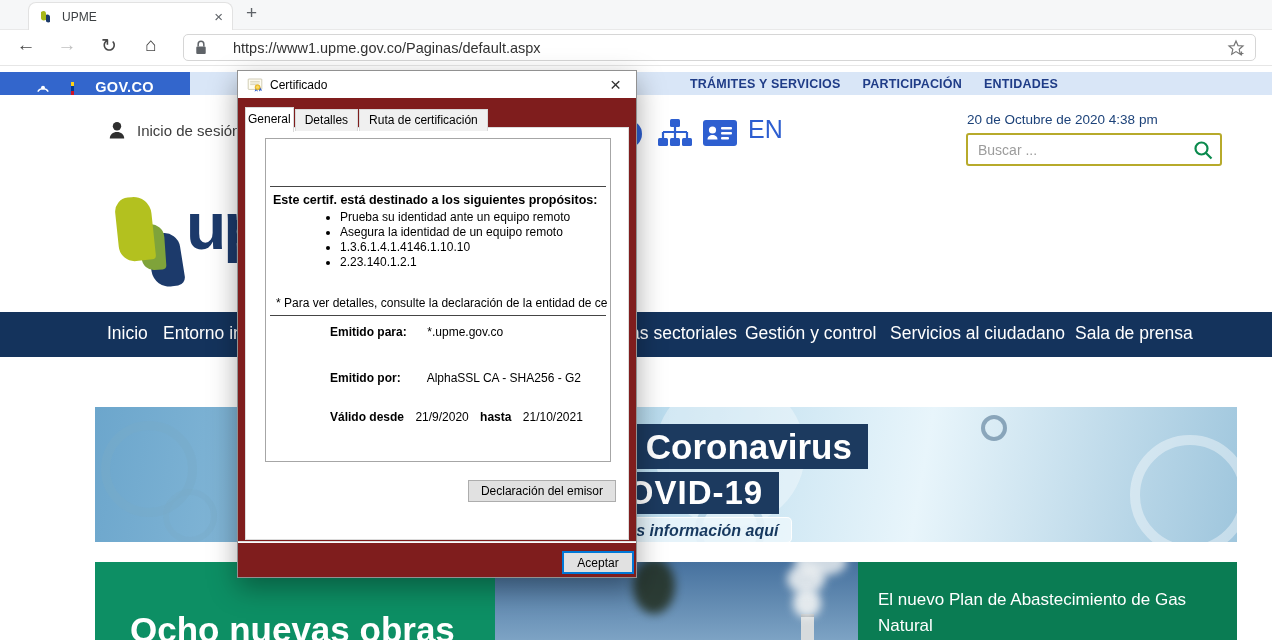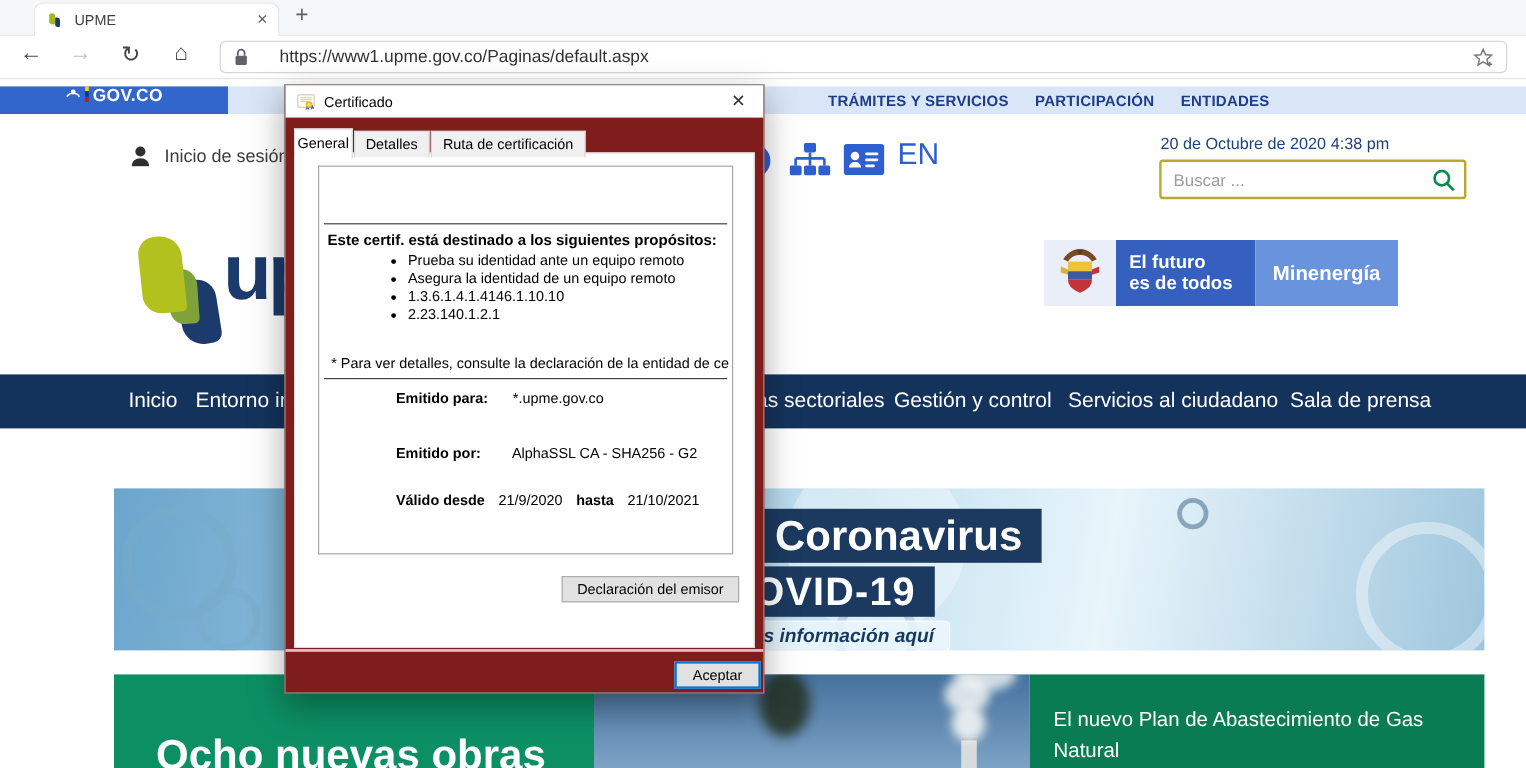--- a/index.html
+++ b/index.html
@@ -18,21 +18,21 @@
   .toolbar { position:absolute; left:0; top:30px; right:0; height:36px; background:#fff; border-bottom:1px solid #e6e6e6; }
   .navbtn { position:absolute; top:4px; font-size:19px; color:#474747; width:26px; text-align:center; }
   .navbtn.disabled { color:#c0c0c0; }
   .addressbar { position:absolute; left:183px; top:4px; width:1073px; height:27px; background:#fff;
                 border:1px solid #d6d6d6; border-radius:5px; display:flex; align-items:center; padding:0 10px; }
   .url { font-size:14.5px; color:#333; margin-left:25px; flex:1; }
 
   
   .govbar-right { position:absolute; left:190px; top:72px; right:0; height:23px; background:#d9e6f7; }
   .govbar-left { position:absolute; left:0; top:72px; width:190px; height:23px; background:#3366cc;
-                 display:flex; align-items:flex-start; justify-content:center; gap:3px; }
+                 display:flex; align-items:flex-end; justify-content:center; gap:21px; }
   .govbrand-text { color:#fff; font-size:14.5px; font-weight:bold; letter-spacing:.3px; }
   .tricolor { width:3px; height:13px; display:flex; flex-direction:column; }
   .tricolor i { flex:1; } .tricolor i:nth-child(1){background:#fcd116;} .tricolor i:nth-child(2){background:#003893;} .tricolor i:nth-child(3){background:#ce1126;}
   .govlinks { position:absolute; left:690px; top:72px; height:23px; display:flex; gap:22px; align-items:center; }
   .govlink { font-size:12.5px; font-weight:bold; color:#1f3c87; letter-spacing:.2px;text-align:center; }
 
   
   .login { position:absolute; left:108px; top:121px; display:flex; align-items:center; gap:11px; }
   .login-text { font-size:15px; color:#3d3d3d; }
   .a11y-icon { position:absolute; left:614px; top:120px; width:28px; height:28px; border-radius:50%; background:#2e5fd0; }
@@ -209,38 +209,20 @@
         <circle cx="8.5" cy="8.5" r="6" fill="none" stroke="#0a8a4d" stroke-width="2.2"></circle>
         <path d="M13 13l5.5 5.5" stroke="#0a8a4d" stroke-width="2.2"></path>
       </svg>
   </div>
 
   <div class="leaf leaf-n"></div>
   <div class="leaf leaf-g"></div>
   <div class="leaf leaf-y"></div>
   <div class="logo-text">upme</div>
 
-  <div class="badge">
-    <div class="coat">
-      <svg width="40" height="44" viewBox="0 0 40 44">
-        <path d="M6 10c4-6.5 10-8.5 14-8.5s10 2 14 8.5l-4 2c-3-4.5-6-5.5-10-5.5s-7 1-10 5.5z" fill="#7a4a23"></path>
-        <circle cx="20" cy="4" r="2" fill="#5d3a1c"></circle>
-        <path d="M4 16l6 2.5v4.5L4 21z" fill="#d8b23a"></path>
-        <path d="M36 16l-6 2.5v4.5l6-2z" fill="#c23437"></path>
-        <path d="M10 12h20v8H10z" fill="#f0c13a"></path>
-        <path d="M10 20h20v7H10z" fill="#3b5aa5"></path>
-        <path d="M10 27c0 6 5 9 10 11 5-2 10-5 10-11z" fill="#c23437"></path>
-      </svg>
-    </div>
-    <div class="slogan">
-      <div>El futuro</div>
-      <div>es de todos</div>
-    </div>
-    <div class="ministry">Minenergía</div>
-  </div>
 
   <div class="mainnav">
     <span class="nav-item">Inicio</span>
     <span class="nav-item">Entorno institucional</span>
     <span class="nav-item">Temas sectoriales</span>
     <span class="nav-item">Gestión y control</span>
     <span class="nav-item">Servicios al ciudadano</span>
     <span class="nav-item">Sala de prensa</span>
   </div>
 

